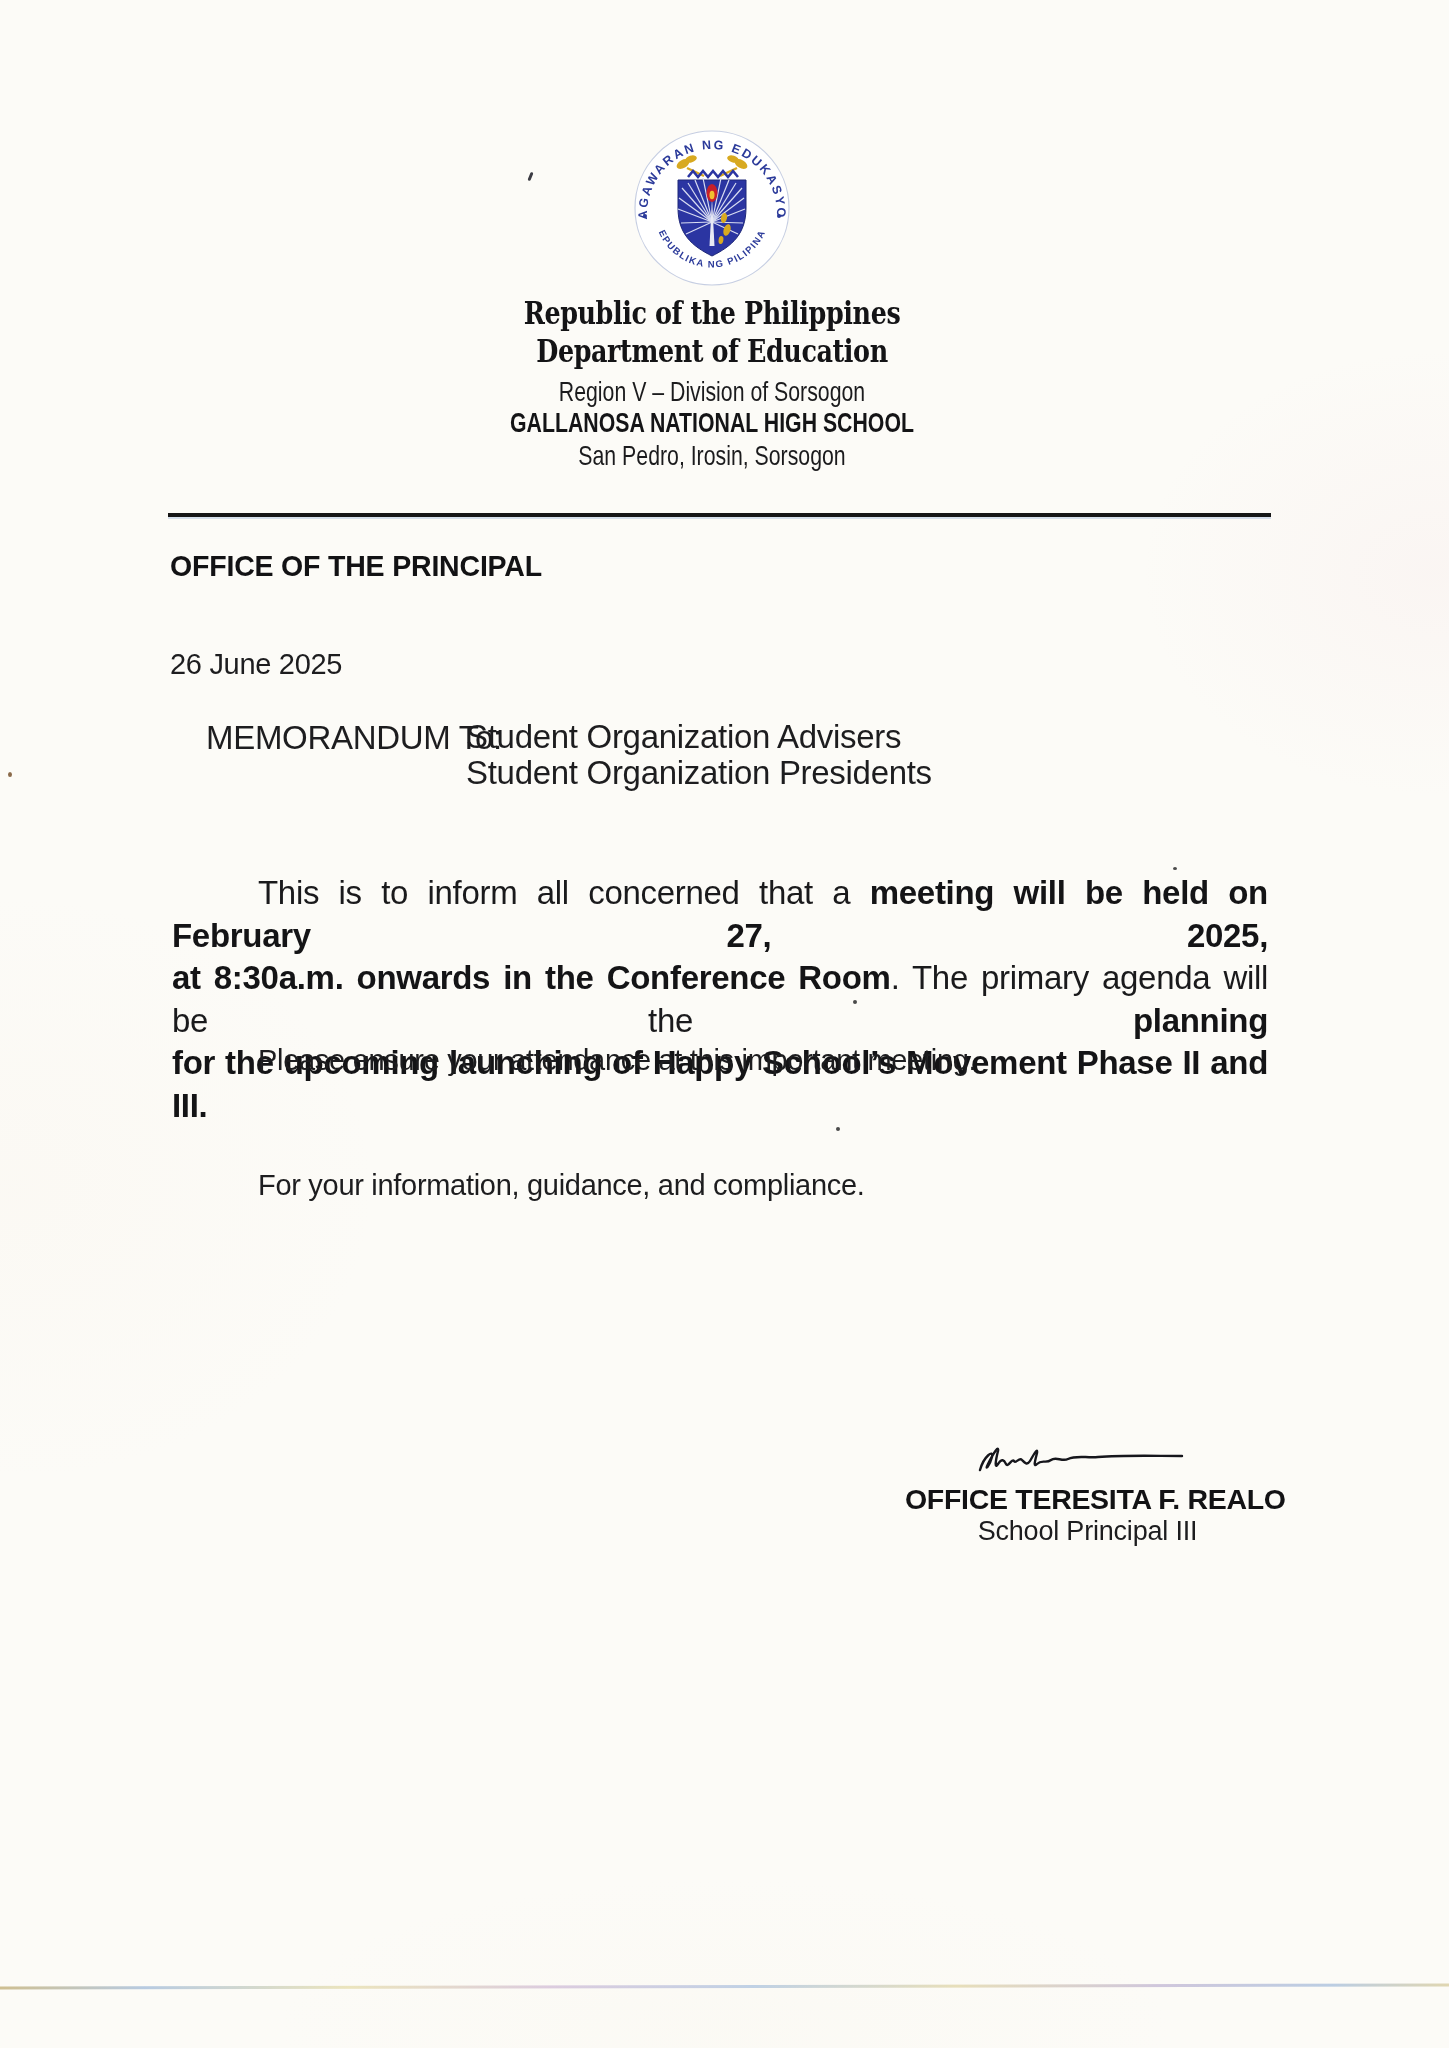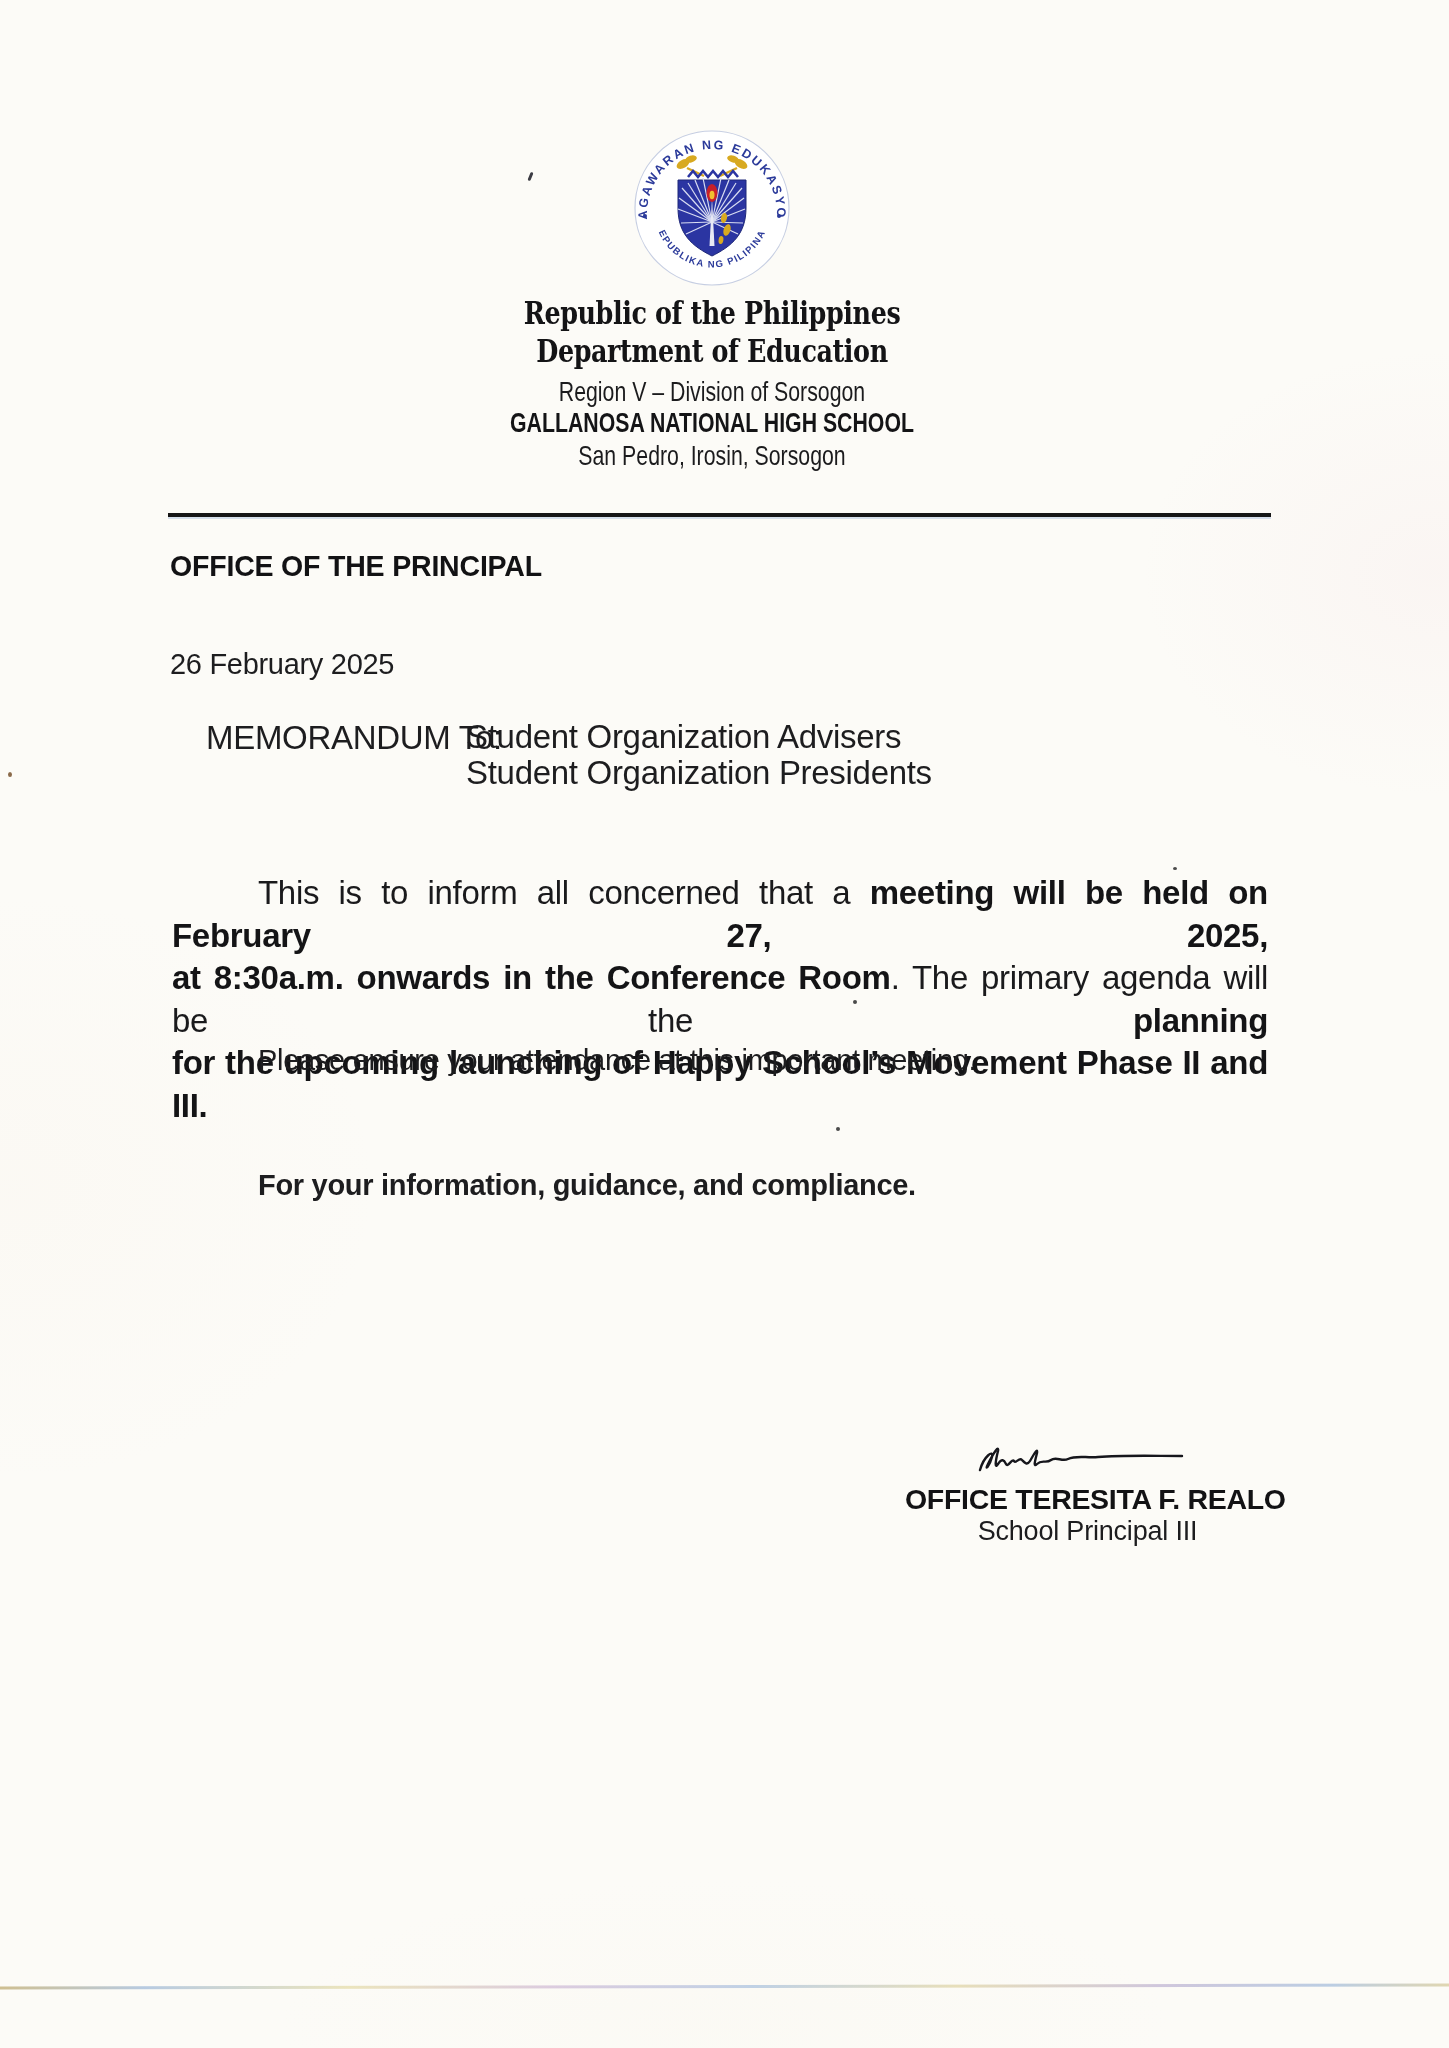--- a/index.html
+++ b/index.html
@@ -37,21 +37,21 @@
   .memo-label{width:260px;flex:0 0 260px;white-space:nowrap;}
   .memo-recipients{line-height:36px;}
   .memo-recipients div{white-space:nowrap;}
   
   .body-block{left:172px;top:872px;width:1096px;font-size:33px;letter-spacing:-0.3px;line-height:42.5px;color:#1a1a1c;}
   .body-line{text-align:justify;text-align-last:justify;}
   .body-line.first{text-indent:86px;}
   .body-line.last{text-align-last:left;}
   .b{font-weight:700;color:#141416;}
   .closing1{left:258px;top:1044px;font-size:29px;letter-spacing:-0.3px;white-space:nowrap;}
-  .closing2{left:258px;top:1169px;font-size:29px;letter-spacing:-0.3px;white-space:nowrap;font-weight:bold;}
+  .closing2{left:258px;top:1169px;font-size:29px;letter-spacing:-0.3px;white-space:nowrap;}
   
   .sig-svg{left:972px;top:1443px;}
   .signatory{left:905px;top:1483px;width:365px;text-align:center;}
   .sig-name{font-size:28.5px;font-weight:700;letter-spacing:-0.3px;white-space:nowrap;color:#121214;}
   .sig-title{font-size:27px;letter-spacing:-0.2px;white-space:nowrap;}
   
   .speck{position:absolute;background:#4a4a4a;border-radius:50%;}
   .speck.apostrophe{width:3px;height:9px;border-radius:2px;transform:rotate(22deg);background:#3c3c44;}
   .scan-edge{left:0;top:1985px;width:1449px;height:3px;opacity:0.55;transform:rotate(-0.12deg);
     background:linear-gradient(90deg,#a98e3e 0%,#7fa3cf 10%,#ddd28e 24%,#c2a6cc 38%,#8fb0d8 52%,#d6c88a 66%,#ab9cc6 80%,#86a8d2 92%,#c9b878 100%);}
@@ -126,21 +126,21 @@
     <div class="hline blackletter" style="top:333px;">Department of Education</div>
     <div class="hline condensed" style="top:376px;">Region V – Division of Sorsogon</div>
     <div class="hline condensed bold" style="top:407px;">GALLANOSA NATIONAL HIGH SCHOOL</div>
     <div class="hline condensed" style="top:440px;">San Pedro, Irosin, Sorsogon</div>
   </div>
 
   <div class="abs rule"></div>
 
   <div class="abs office">OFFICE OF THE PRINCIPAL</div>
 
-  <div class="abs date">26 February 2025</div>
+  <div class="abs date">26 June 2025</div>
 
   <div class="abs memo-row">
     <div class="memo-label">MEMORANDUM To:</div>
     <div class="memo-recipients">
       <div>Student Organization Advisers</div>
       <div>Student Organization Presidents</div>
     </div>
   </div>
 
   <div class="abs body-block">

